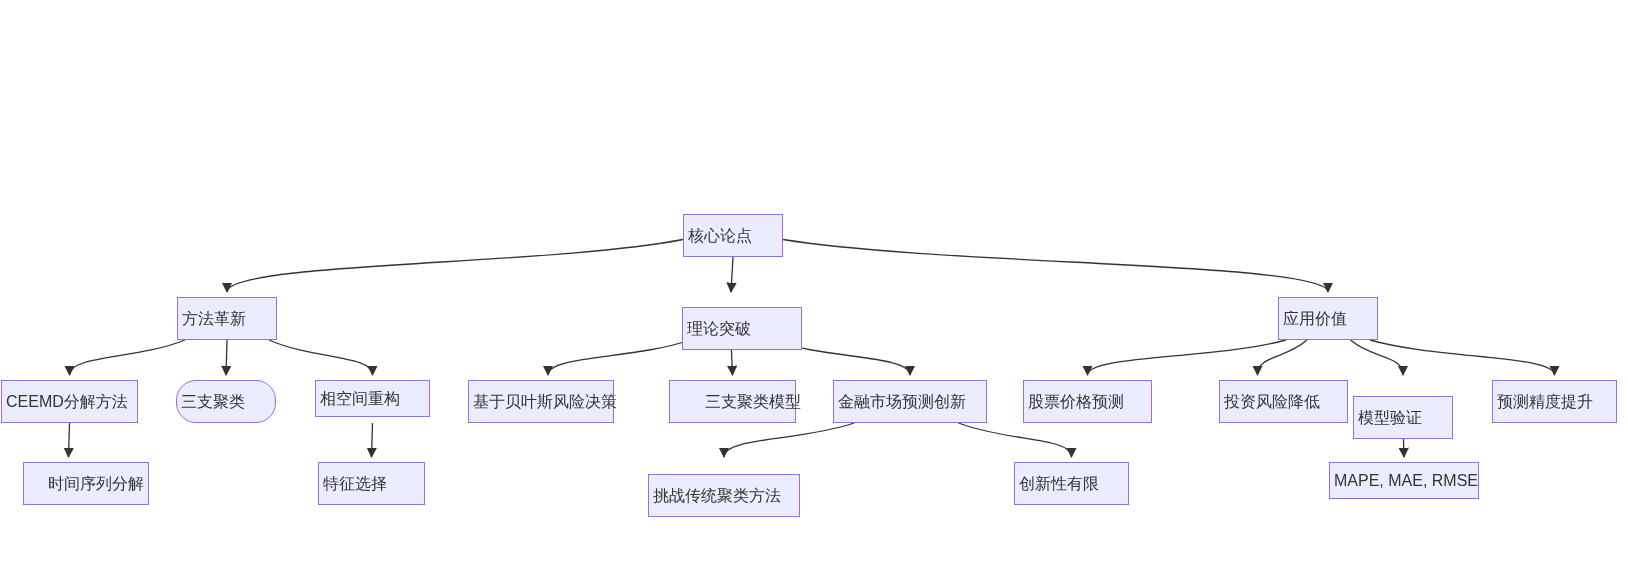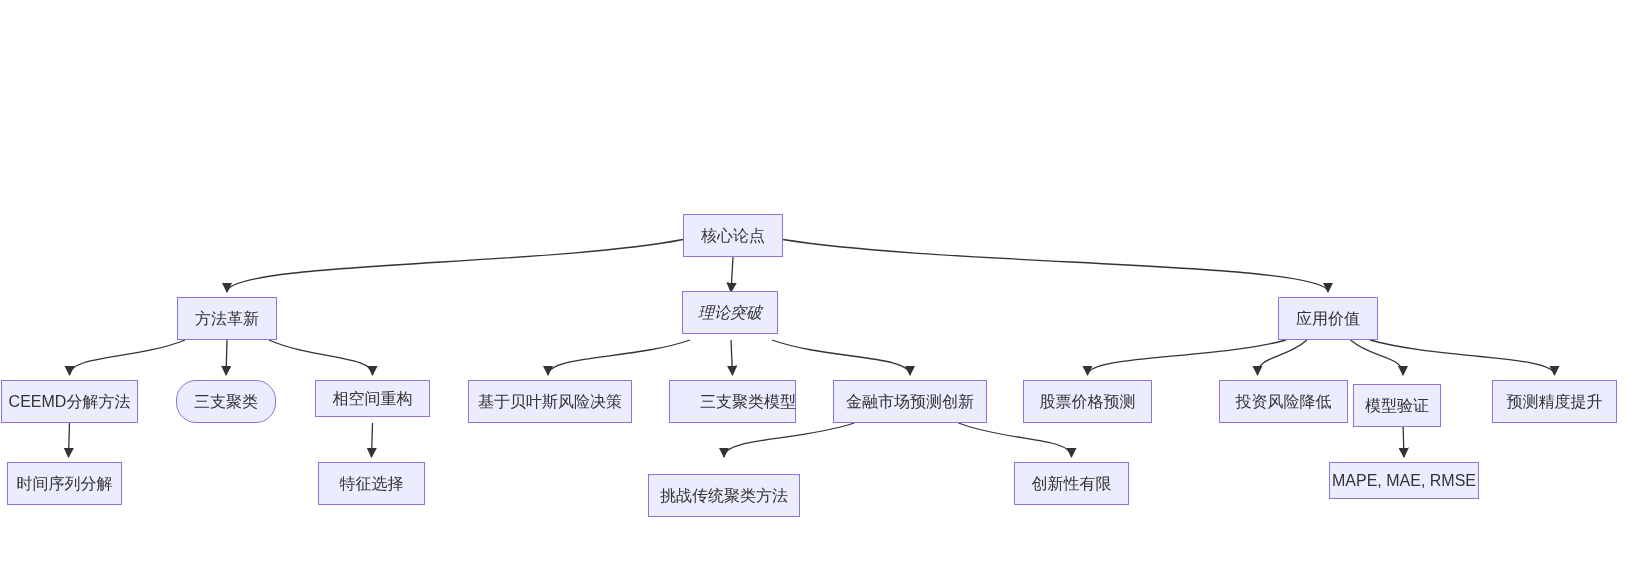--- a/index.html
+++ b/index.html
@@ -2,21 +2,21 @@
 <html style="--bg: #ffffff; --node-fill: #ECECFF; --node-border: #9370DB; --text: #333333; --edge: #333333;"><head>
 <meta charset="utf-8">
 <style>
   html,body{margin:0;padding:0;background:#ffffff;}
   body{width:1628px;height:576px;overflow:hidden;font-family:"Liberation Sans","DejaVu Sans",sans-serif;}
   #canvas{position:relative;width:1628px;height:576px;background:var(--bg,#ffffff);}
   #edge-layer{position:absolute;left:0;top:0;width:1628px;height:576px;}
   .edge{fill:none;stroke:var(--edge,#333333);stroke-width:1.3px;}
   .node{
     position:absolute;box-sizing:border-box;
-    display:flex;align-items:center;justify-content:center;
+    display:flex;align-items:center;
     background:var(--node-fill,#ECECFF);
     border:1px solid var(--node-border,#9370DB);
     color:var(--text,#333333);
     font-size:16px;line-height:1;white-space:nowrap;
   }
   .node span{padding:0 4px;}
 </style>
 </head>
 <body>
 
@@ -48,57 +48,57 @@
         <path d="M1403,423 L1404,457" class="edge" marker-end="url(#arrowhead)"></path>
       </g>
   </svg>
 
 <div class="node" style="left: 683px; top: 214px; width: 100px; height: 43px;">
       <span>核心论点</span>
     </div>
     <div class="node" style="left: 177px; top: 297px; width: 100px; height: 43px;">
       <span>方法革新</span>
     </div>
-    <div class="node" style="left: 682px; top: 291px; width: 96px; height: 43px; font-style: italic;">
+    <div class="node" style="left: 682px; top: 307px; width: 120px; height: 43px;">
       <span>理论突破</span>
     </div>
     <div class="node" style="left: 1278px; top: 297px; width: 100px; height: 43px;">
       <span>应用价值</span>
     </div>
     <div class="node" style="left: 1px; top: 380px; width: 137px; height: 43px;">
       <span>CEEMD分解方法</span>
     </div>
     <div class="node" style="left: 176px; top: 380px; width: 100px; height: 43px; border-radius: 20px;">
       <span>三支聚类</span>
     </div>
     <div class="node" style="left: 315px; top: 380px; width: 115px; height: 37px;">
       <span>相空间重构</span>
     </div>
-    <div class="node" style="left: 468px; top: 380px; width: 164px; height: 43px;">
+    <div class="node" style="left: 468px; top: 380px; width: 146px; height: 43px;">
       <span>基于贝叶斯风险决策</span>
     </div>
     <div class="node" style="left: 669px; top: 380px; width: 127px; height: 43px; padding-left: 31px;">
       <span>三支聚类模型</span>
     </div>
     <div class="node" style="left: 833px; top: 380px; width: 154px; height: 43px;">
       <span>金融市场预测创新</span>
     </div>
     <div class="node" style="left: 1023px; top: 380px; width: 129px; height: 43px; font-family: Liberation Serif, serif;">
       <span>股票价格预测</span>
     </div>
     <div class="node" style="left: 1219px; top: 380px; width: 129px; height: 43px;">
       <span>投资风险降低</span>
     </div>
-    <div class="node" style="left: 1353px; top: 384px; width: 88px; height: 43px;">
+    <div class="node" style="left: 1353px; top: 396px; width: 100px; height: 43px;">
       <span>模型验证</span>
     </div>
     <div class="node" style="left: 1492px; top: 380px; width: 125px; height: 43px;">
       <span>预测精度提升</span>
     </div>
-    <div class="node" style="left: 7px; top: 462px; width: 115px; height: 43px;">
+    <div class="node" style="left: 23px; top: 462px; width: 126px; height: 43px; padding-left: 20px;">
       <span>时间序列分解</span>
     </div>
     <div class="node" style="left: 318px; top: 462px; width: 107px; height: 43px;">
       <span>特征选择</span>
     </div>
     <div class="node" style="left: 648px; top: 474px; width: 152px; height: 43px;">
       <span>挑战传统聚类方法</span>
     </div>
     <div class="node" style="left: 1014px; top: 462px; width: 115px; height: 43px;">
       <span>创新性有限</span>

